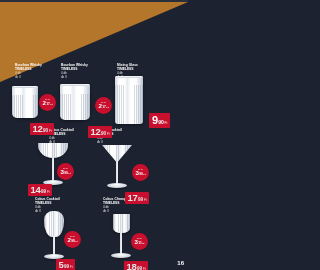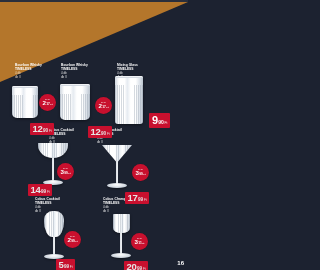--- a/index.html
+++ b/index.html
@@ -301,20 +301,20 @@
 
   <div class="badge-unit" style="left:131px;top:233px;">
     <span class="tiny">db-ár</span>
     <span class="amt">
       <span>3</span>
         <span class="dec">11</span>
         <span class="cur">Ft</span>
     </span>
   </div>
   <div class="badge-main" style="left:124px;top:249px;">
-    <span class="amt">20</span>
+    <span class="amt">18</span>
     <span class="dec">99</span>
     <span class="cur">Ft</span>
   </div>
 
   <div class="page-number">16</div>
 
 </div>
 
 </body></html>

